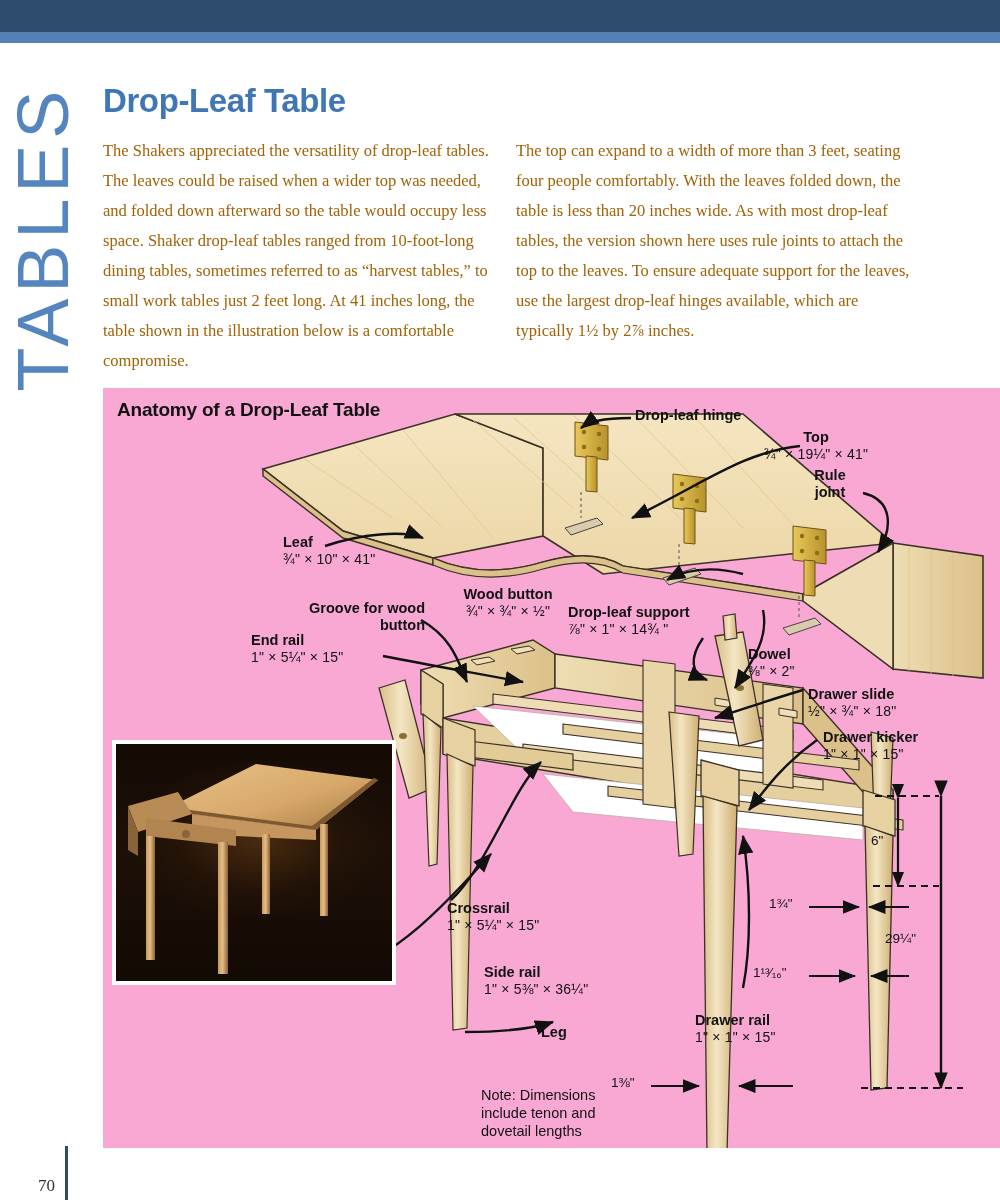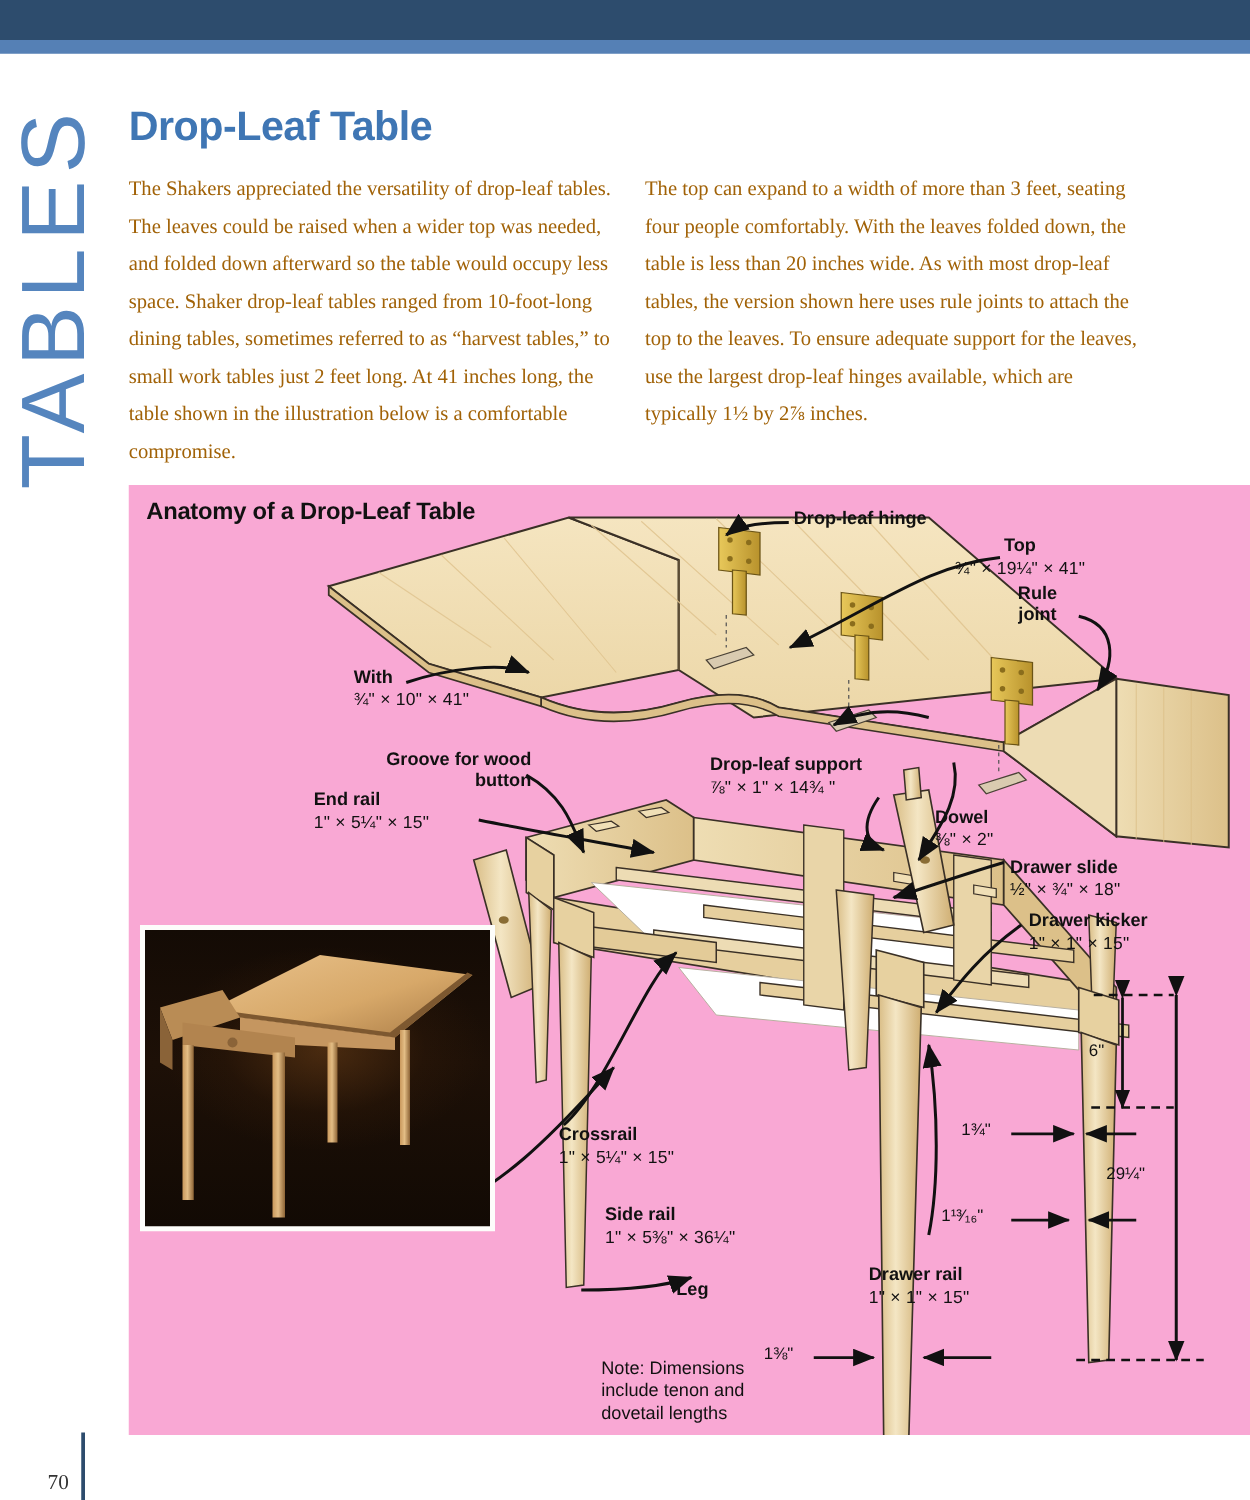--- a/index.html
+++ b/index.html
@@ -330,24 +330,28 @@
   <div class="callout ctr" style="left:618px;top:41px;width:190px;">
     <span class="name">Top</span>
     <span class="dim">¾" × 19¼" × 41"</span>
   </div>
 
   <div class="callout ctr" style="left:694px;top:79px;width:66px;white-space:normal;">
     <span class="name">Rule joint</span>
   </div>
 
   <div class="callout" style="left:180px;top:146px;">
-    <span class="name">With</span>
+    <span class="name">Leaf</span>
     <span class="dim">¾" × 10" × 41"</span>
   </div>
 
+  <div class="callout ctr" style="left:330px;top:198px;width:150px;">
+    <span class="name">Wood button</span>
+    <span class="dim">¾" × ¾" × ½"</span>
+  </div>
 
   <div class="callout rt" style="left:188px;top:212px;width:134px;white-space:normal;">
     <span class="name">Groove for wood button</span>
   </div>
 
   <div class="callout" style="left:465px;top:216px;">
     <span class="name">Drop-leaf support</span>
     <span class="dim">⅞" × 1" × 14¾ "</span>
   </div>
 

